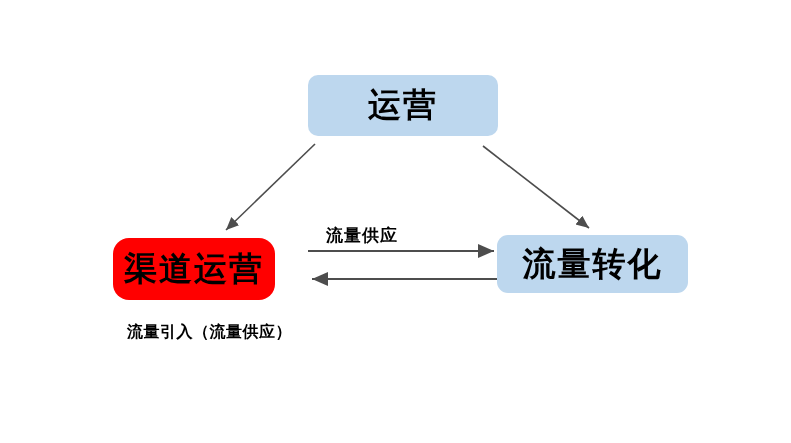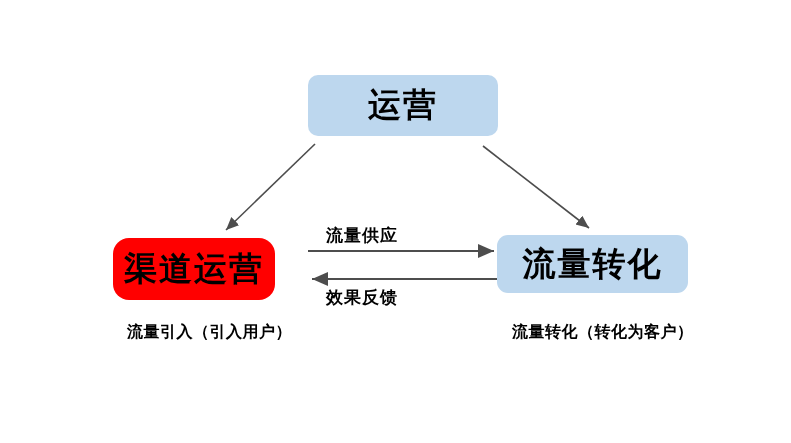--- a/index.html
+++ b/index.html
@@ -92,19 +92,17 @@
   </svg>
 
   <div class="node node-top">运营</div>
 
   <div class="node node-left">渠道运营</div>
 
   <div class="node node-right">流量转化</div>
 
   <div class="edge-label edge-label-supply">流量供应</div>
 
-  <div class="edge-label edge-label-feedback">效果反馈</div>
 
-  <div class="caption caption-left">流量引入（引入用户）</div>
+  <div class="caption caption-left">流量引入（流量供应）</div>
 
-  <div class="caption caption-right">流量转化（转化为客户）</div>
 
 </div>
 
 </body></html>

